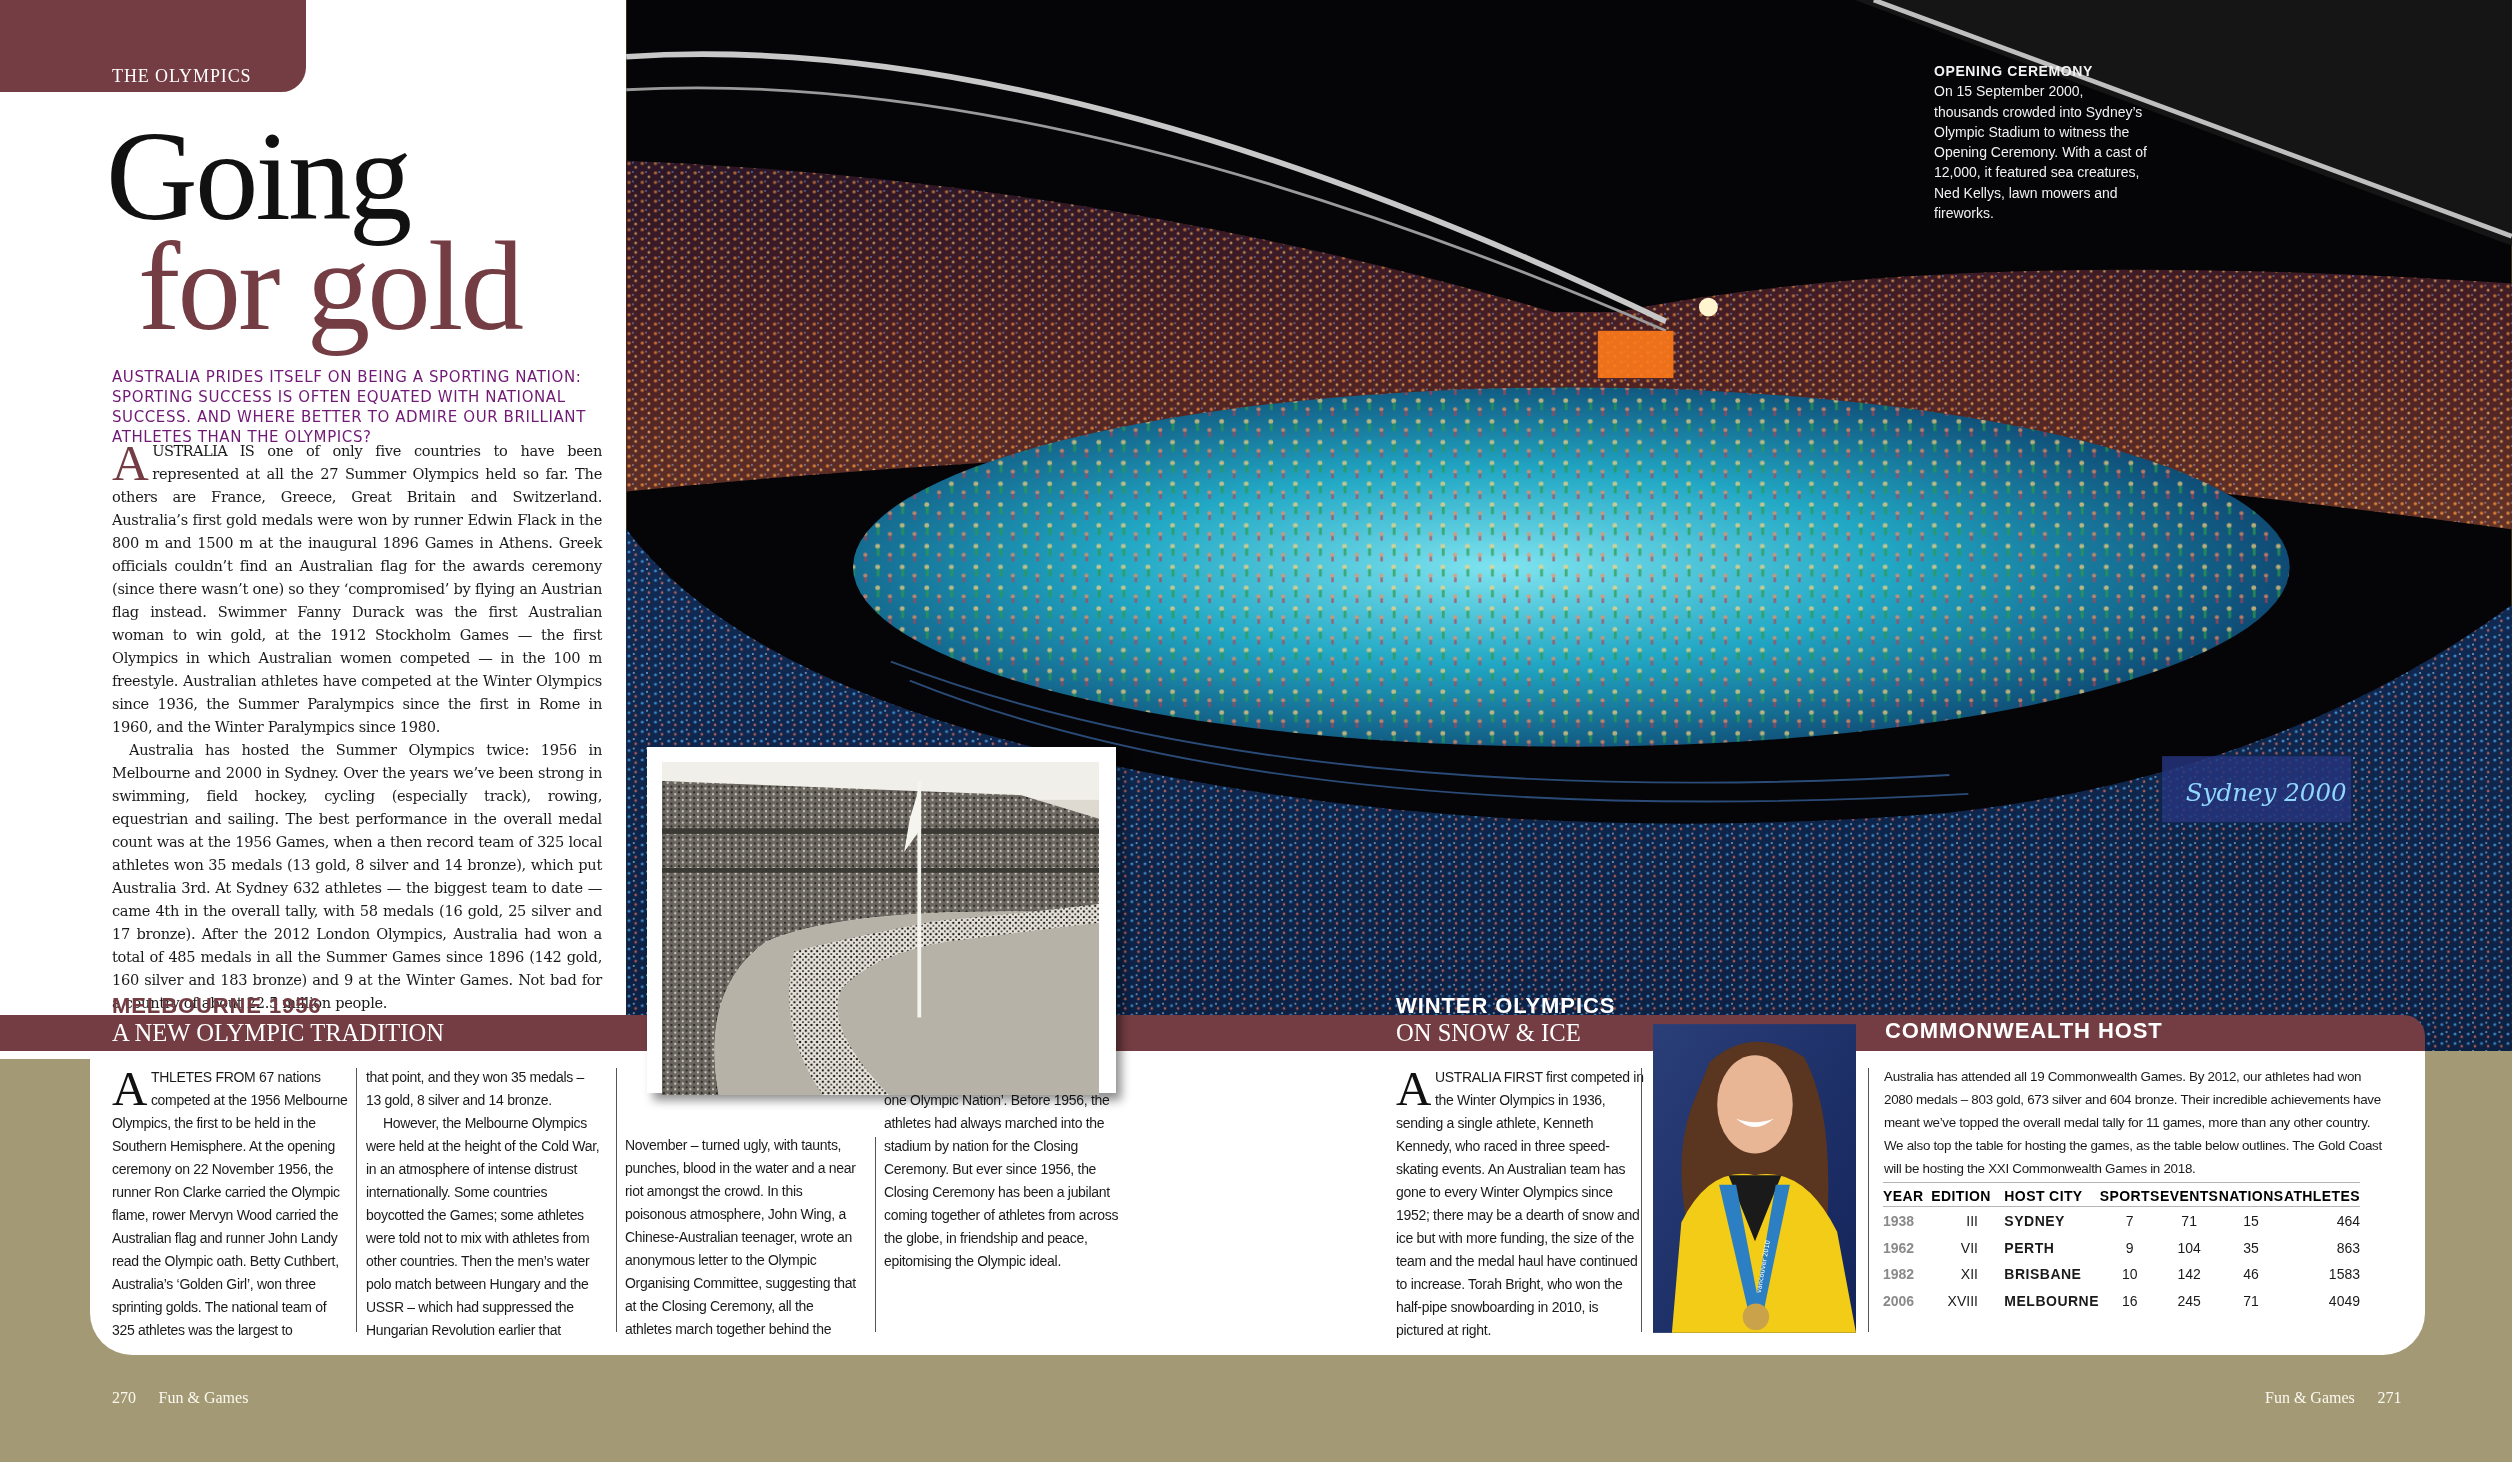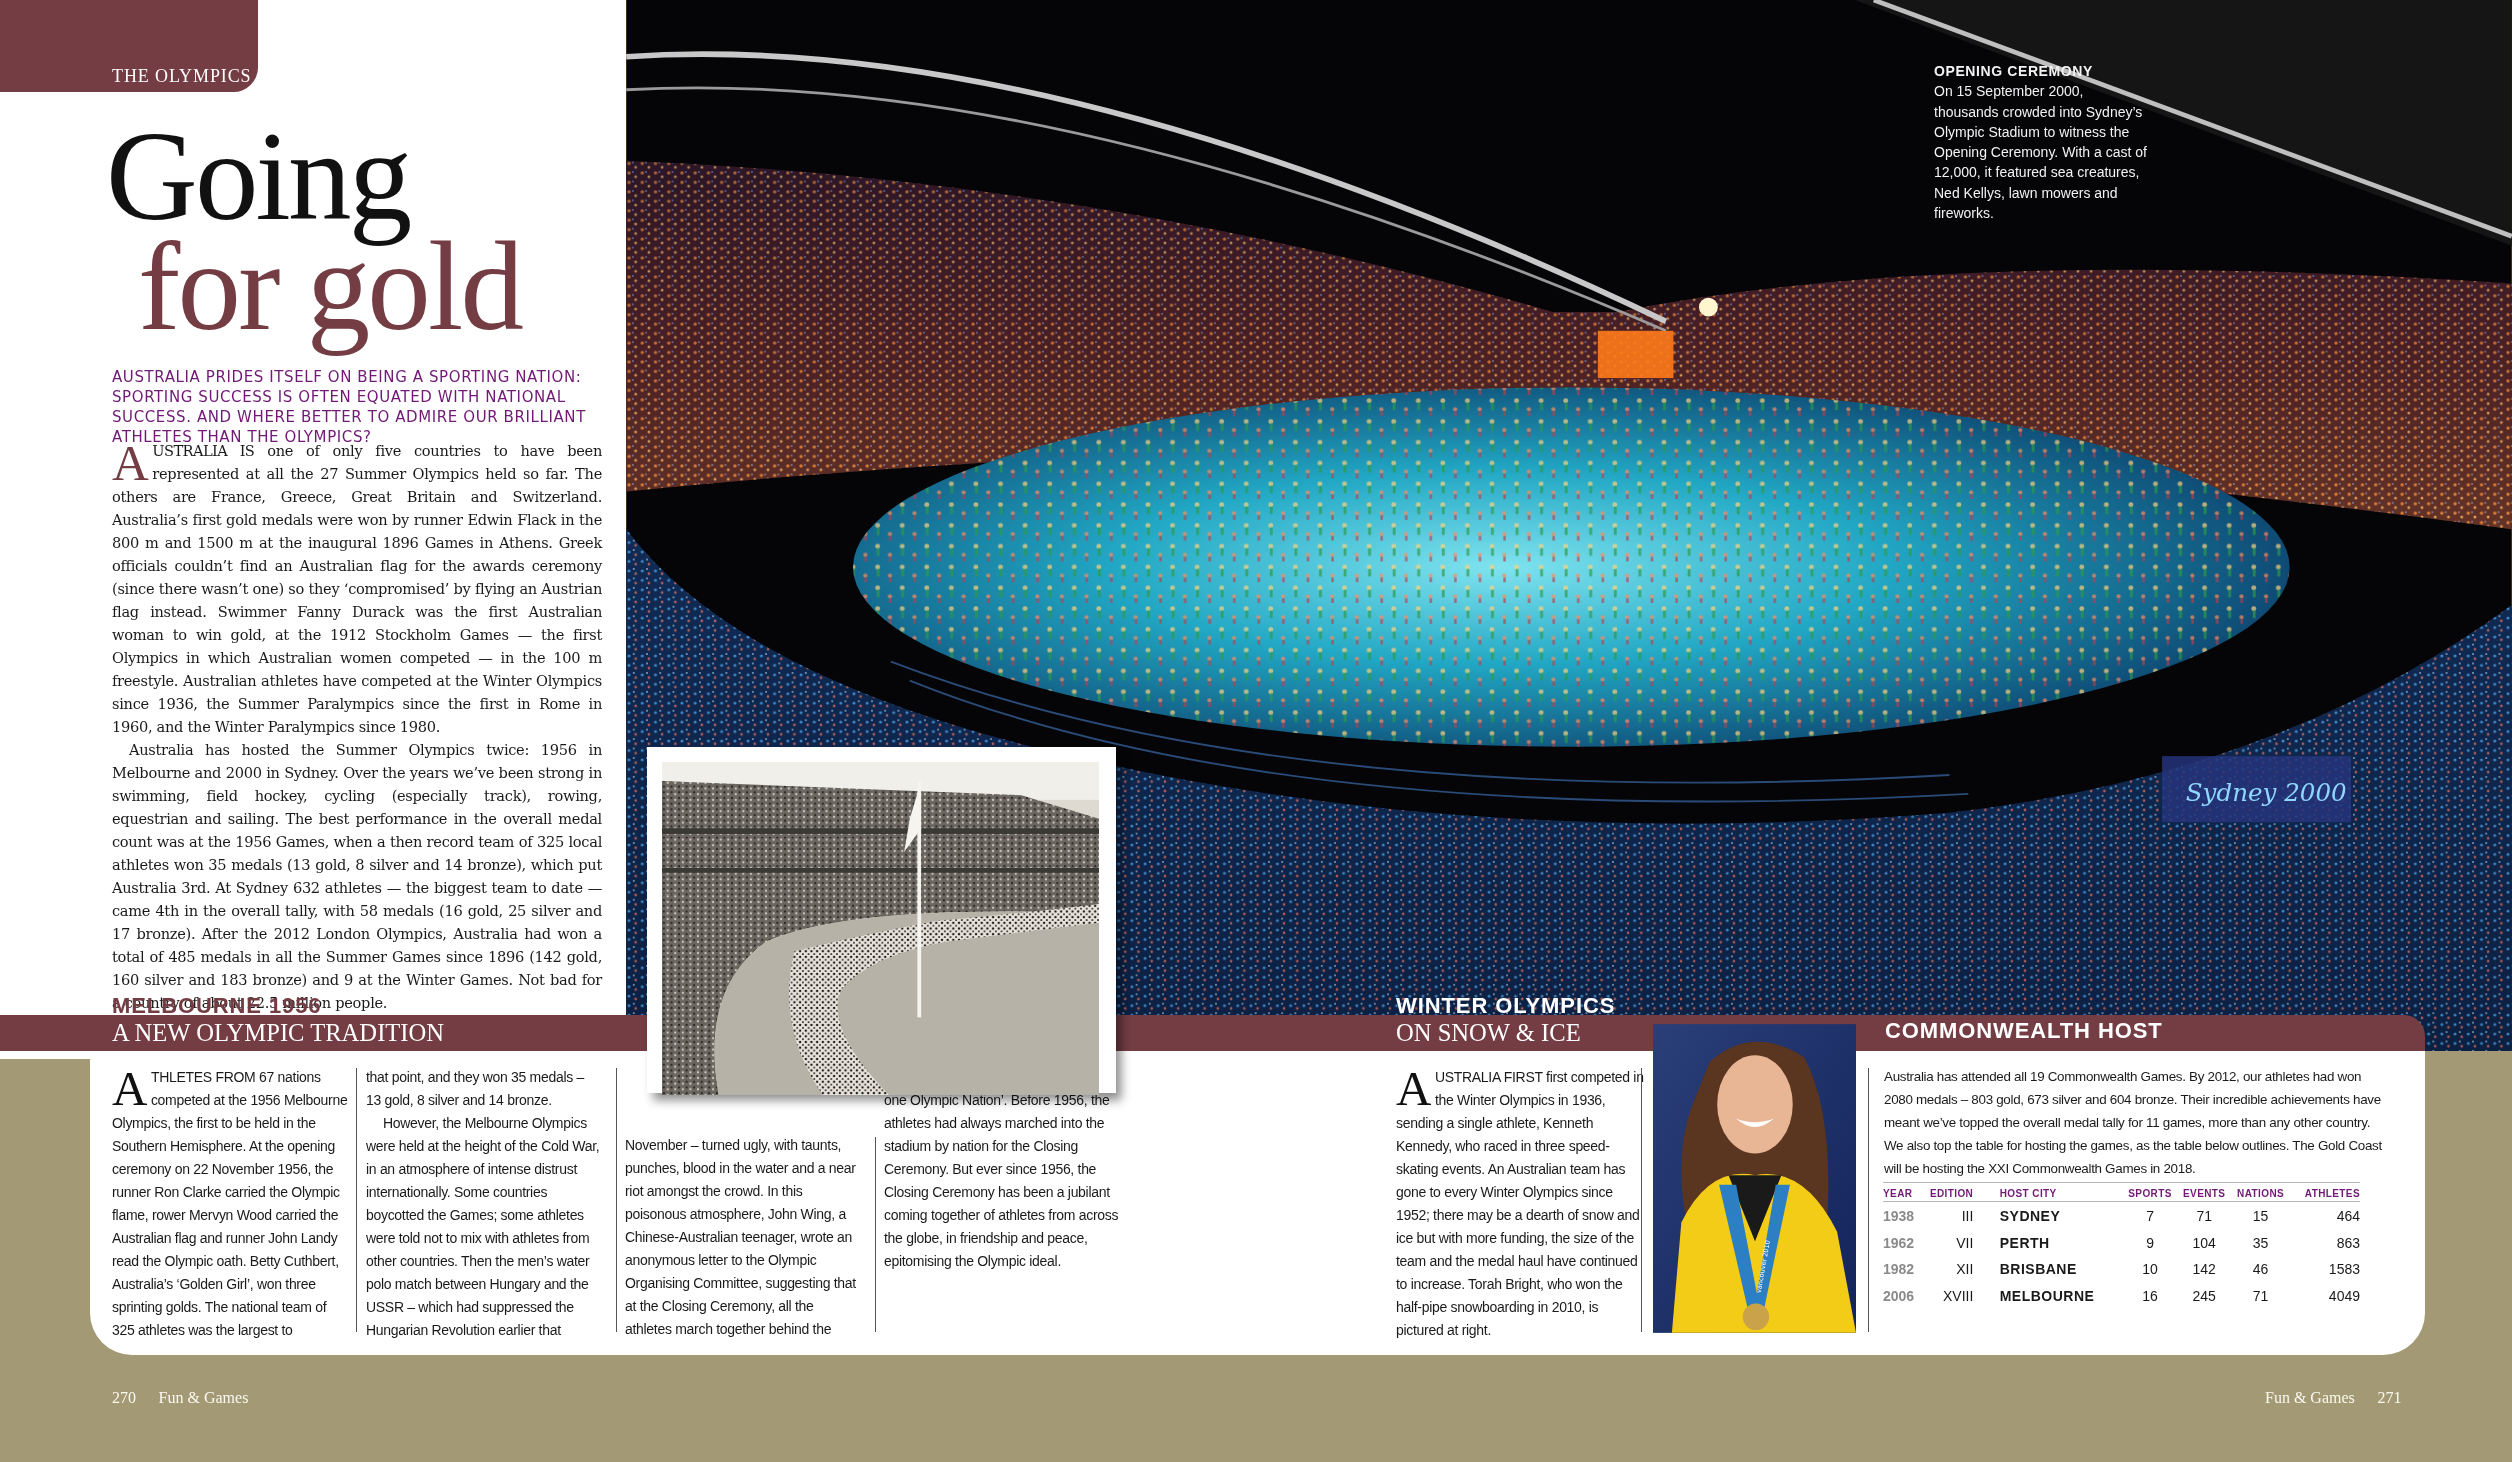--- a/index.html
+++ b/index.html
@@ -1,21 +1,21 @@
 <!DOCTYPE html>
 <html style="font-size:15px"><head>
 <meta charset="utf-8">
 <style>
   html, body { margin:0; padding:0; }
   body { width:2512px; height:1463px; position:relative; overflow:hidden; background:#a39a75; font-family:"Liberation Sans", sans-serif; }
   .abs { position:absolute; }
 
   
   #left-col { left:0; top:0; width:626px; height:1059px; background:#ffffff; }
-  #section-tab { left:0; top:0; width:258px; height:92px; background:#733d43; border-bottom-right-radius:24.6px; }
+  #section-tab { left:0; top:0; width:306px; height:92px; background:#733d43; border-bottom-right-radius:24.6px; }
   #section-tab span { position:absolute; left:112px; top:66px; color:#fff; font-family:"Liberation Serif", serif; font-size:18px; letter-spacing:0.9px; }
 
   #title-line1 { left:106px; top:113px; font-family:"Liberation Serif", serif; font-size:127px; color:#111; letter-spacing:-2.8px; line-height:1; }
   #title-line2 { left:138px; top:223px; font-family:"Liberation Serif", serif; font-size:127px; color:#733d43; letter-spacing:-2.8px; line-height:1; }
 
   #standfirst { left:112px; top:367px; width:492px; font-family:"DejaVu Sans", sans-serif; font-size:15px; line-height:20px; letter-spacing:0.6px; color:#701a75; text-transform:uppercase; }
 
   #intro { left:112px; top:439px; width:490px; font-family:"DejaVu Serif", serif; font-size:14.6px; line-height:23px; color:#1a1a1a; text-align:justify; letter-spacing:-0.3px; }
   #intro p { margin:0; text-indent:17px; }
   #intro p.first { text-indent:0; }
@@ -62,21 +62,21 @@
   #vr3 { left:875px; top:1137px; height:195px; }
 
   #winter-c1 { left:1396px; top:1066px; width:248px; }
   #vr4 { left:1641px; top:1068px; height:264px; }
 
   #cw-text { left:1884px; top:1065px; width:501px; font-size:13.4px; line-height:23px; }
   #vr5 { left:1868px; top:1068px; height:264px; }
 
   
   #cw-table { position:absolute; left:1883px; top:1182px; width:477px; border-collapse:collapse; font-family:"Liberation Sans", sans-serif; font-size:14px; }
-  #cw-table th { color:#701a75; font-weight:bold; text-align:left; padding:4.7px 0 2.8px 0; border-top:1.9px solid #b5b5b5; border-bottom:1.9px solid #b5b5b5; letter-spacing:0.4px; font-size:10px; }
+  #cw-table th { color:#000000; font-weight:bold; text-align:left; padding:4.7px 0 2.8px 0; border-top:1.9px solid #b5b5b5; border-bottom:1.9px solid #b5b5b5; letter-spacing:0.4px; font-size:14px; }
   #cw-table td { padding:4.7px 0 3.8px 0; height:18px; color:#1a1a1a; }
   #cw-table td.yr { color:#8a8a8a; font-weight:bold; }
   #cw-table td.city { font-weight:bold; letter-spacing:0.5px; }
   #cw-table .r { text-align:right; }
   #cw-table .c { text-align:center; }
 
   
   #inset-frame { left:647px; top:747px; width:469px; height:346px; background:#fff; box-shadow:5.7px 7.6px 9.5px rgba(0,0,0,0.45); }
   #inset-photo { position:absolute; left:15px; top:15px; width:437px; height:333px; overflow:hidden; }
 

